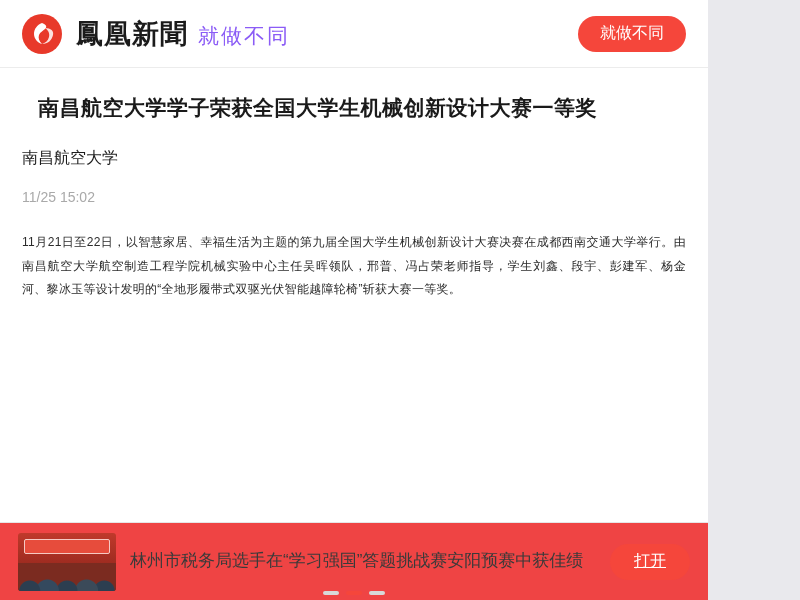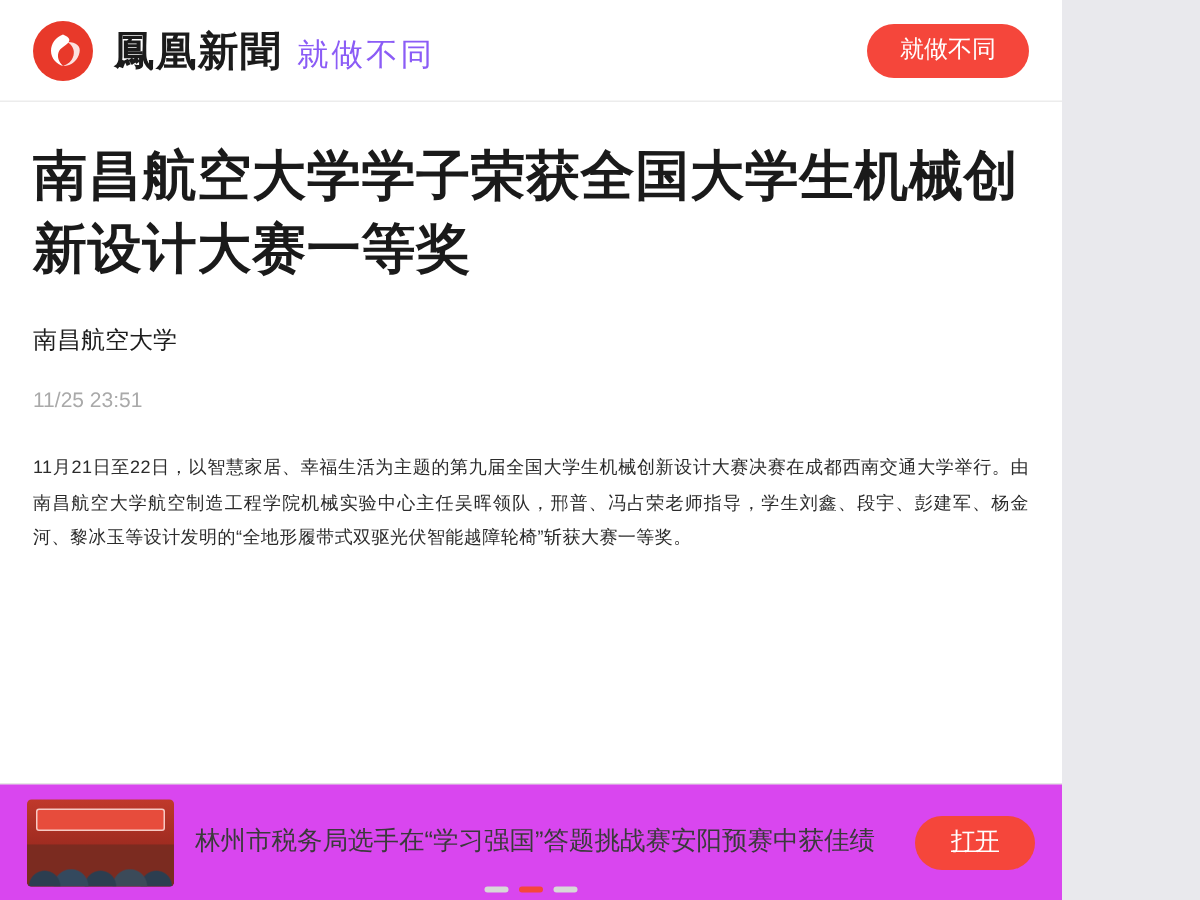--- a/index.html
+++ b/index.html
@@ -77,25 +77,25 @@
     cursor: pointer;
     white-space: nowrap;
   }
 
   
   .article {
     padding: 26px 22px 0 22px;
   }
   .headline {
     font-family: "DejaVu Sans", "Liberation Sans", sans-serif;
-    font-size: 36px;
+    font-size: 21px;
     font-weight: bold;
     line-height: 1.35;
     color: #1a1a1a;
-    margin: 0 0 26px 0;
+    margin: 0 0 26px 16px;
     letter-spacing: 0.5px;
   }
   .source {
     font-size: 16px;
     color: #1d1d1d;
     margin-bottom: 20px;
   }
   .timestamp {
     font-size: 14px;
     color: #a9a9a9;
@@ -110,21 +110,21 @@
     margin: 0;
   }
 
   
   .promo {
     position: absolute;
     left: 0;
     right: 0;
     bottom: 0;
     height: 78px;
-    background: #d946ef;
+    background: #ef4444;
     border-top: 1px solid #e6e6e6;
     display: flex;
     align-items: center;
     padding: 0 18px;
     box-sizing: border-box;
     justify-content: center;
   }
   .promo-thumb {
     width: 98px;
     height: 58px;
@@ -210,21 +210,21 @@
     <div class="brand-block">
       <span class="brand-name">鳳凰新聞</span>
       <span class="brand-slogan">就做不同</span>
     </div>
     <button class="open-btn">就做不同</button>
   </div>
 
   <div class="article">
     <h1 class="headline">南昌航空大学学子荣获全国大学生机械创新设计大赛一等奖</h1>
     <div class="source">南昌航空大学</div>
-    <div class="timestamp">11/25 23:51</div>
+    <div class="timestamp">11/25 15:02</div>
     <p class="body-text">11月21日至22日，以智慧家居、幸福生活为主题的第九届全国大学生机械创新设计大赛决赛在成都西南交通大学举行。由南昌航空大学航空制造工程学院机械实验中心主任吴晖领队，邢普、冯占荣老师指导，学生刘鑫、段宇、彭建军、杨金河、黎冰玉等设计发明的“全地形履带式双驱光伏智能越障轮椅”斩获大赛一等奖。</p>
   </div>
 
   <div class="promo">
     <div class="promo-thumb">
       <div class="banner"></div>
       <div class="crowd"></div>
     </div>
     <div class="promo-text">林州市税务局选手在“学习强国”答题挑战赛安阳预赛中获佳绩</div>
     <button class="promo-btn">打开</button>

